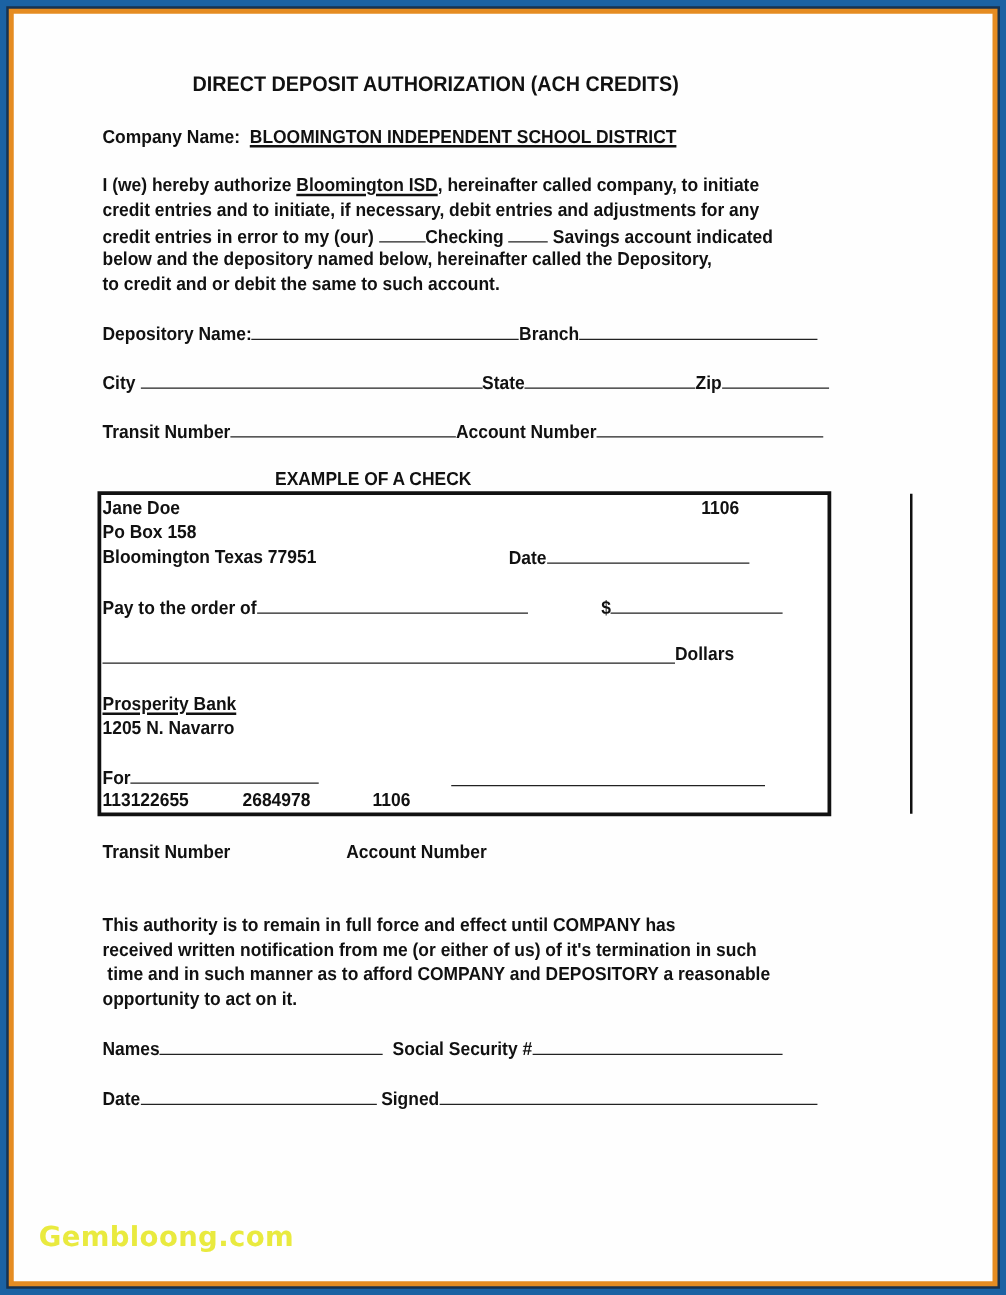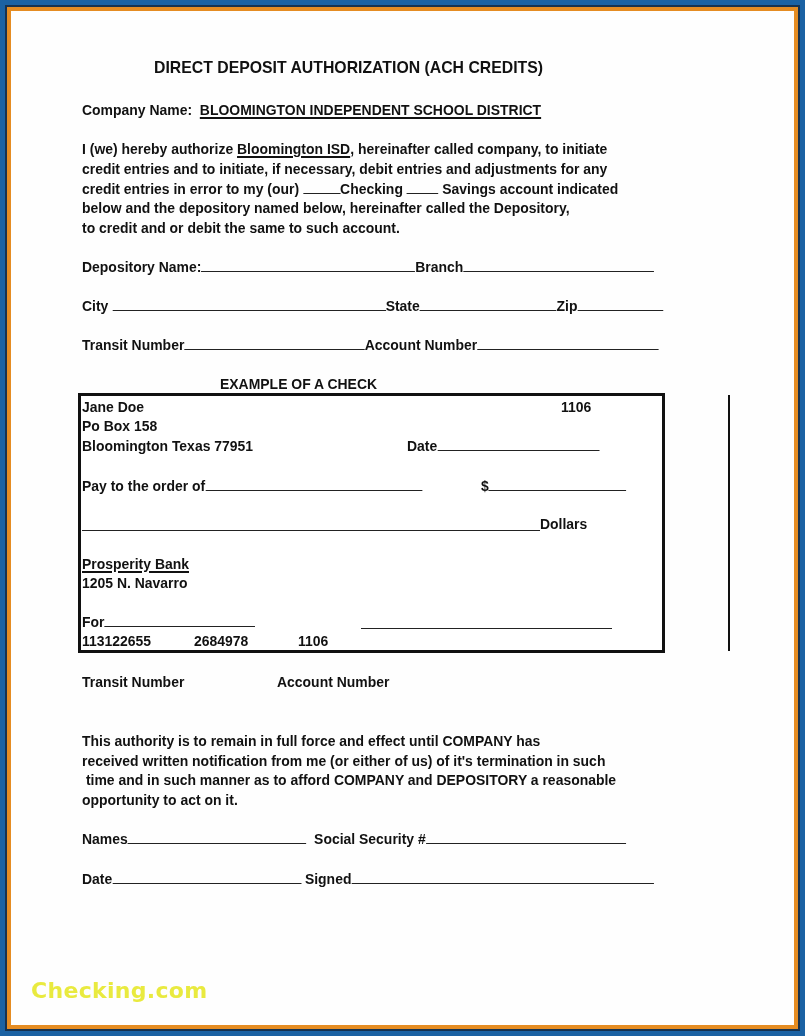--- a/index.html
+++ b/index.html
@@ -71,13 +71,13 @@
 
 <div class="t" style="left:82px;top:732px;">This authority is to remain in full force and effect until COMPANY has</div>
 <div class="t" style="left:82px;top:752px;">received written notification from me (or either of us) of it's termination in such</div>
 <div class="t" style="left:82px;top:771px;"> time and in such manner as to afford COMPANY and DEPOSITORY a reasonable</div>
 <div class="t" style="left:82px;top:791px;">opportunity to act on it.</div>
 
 <div class="t" style="left:82px;top:830px;"><span>Names</span><span class="blank" style="width:192px"></span>  <span>Social Security #</span><span class="blank" style="width:215px"></span></div>
 
 <div class="t" style="left:82px;top:870px;"><span>Date</span><span class="blank" style="width:203px"></span> <span>Signed</span><span class="blank" style="width:325px"></span></div>
 
-<div class="watermark">Checking.com</div>
+<div class="watermark">Gembloong.com</div>
 
 </body></html>

